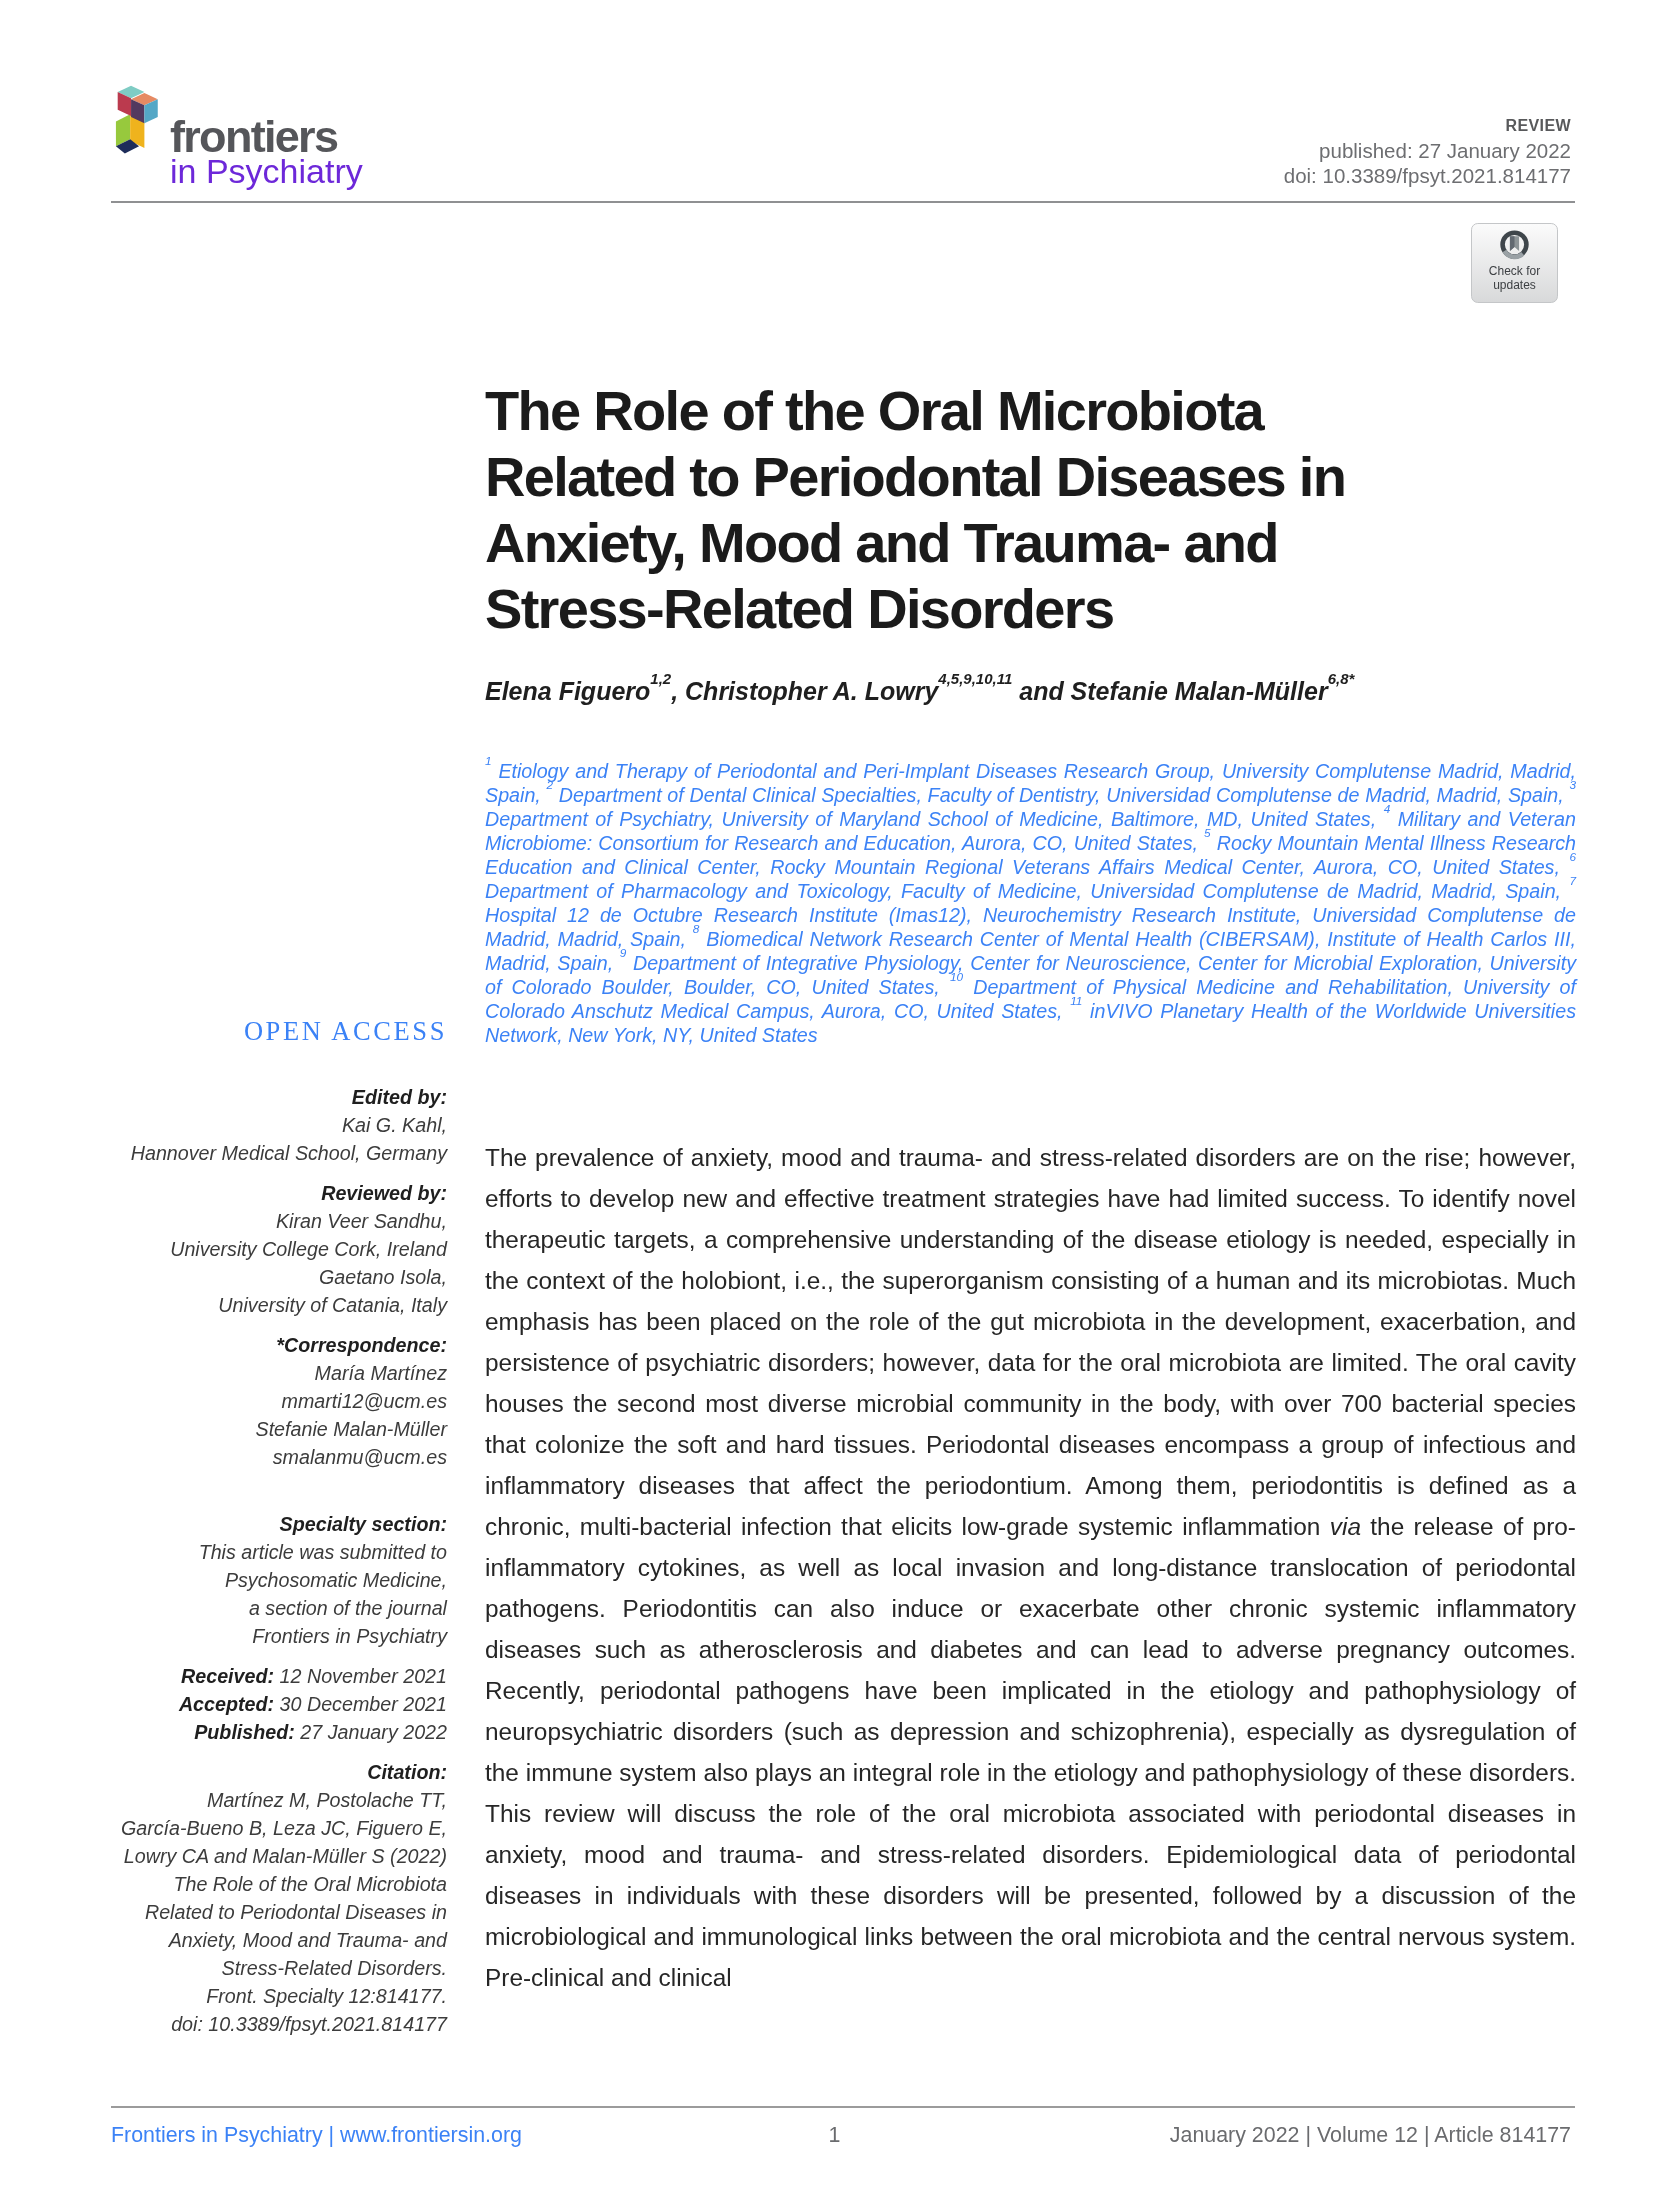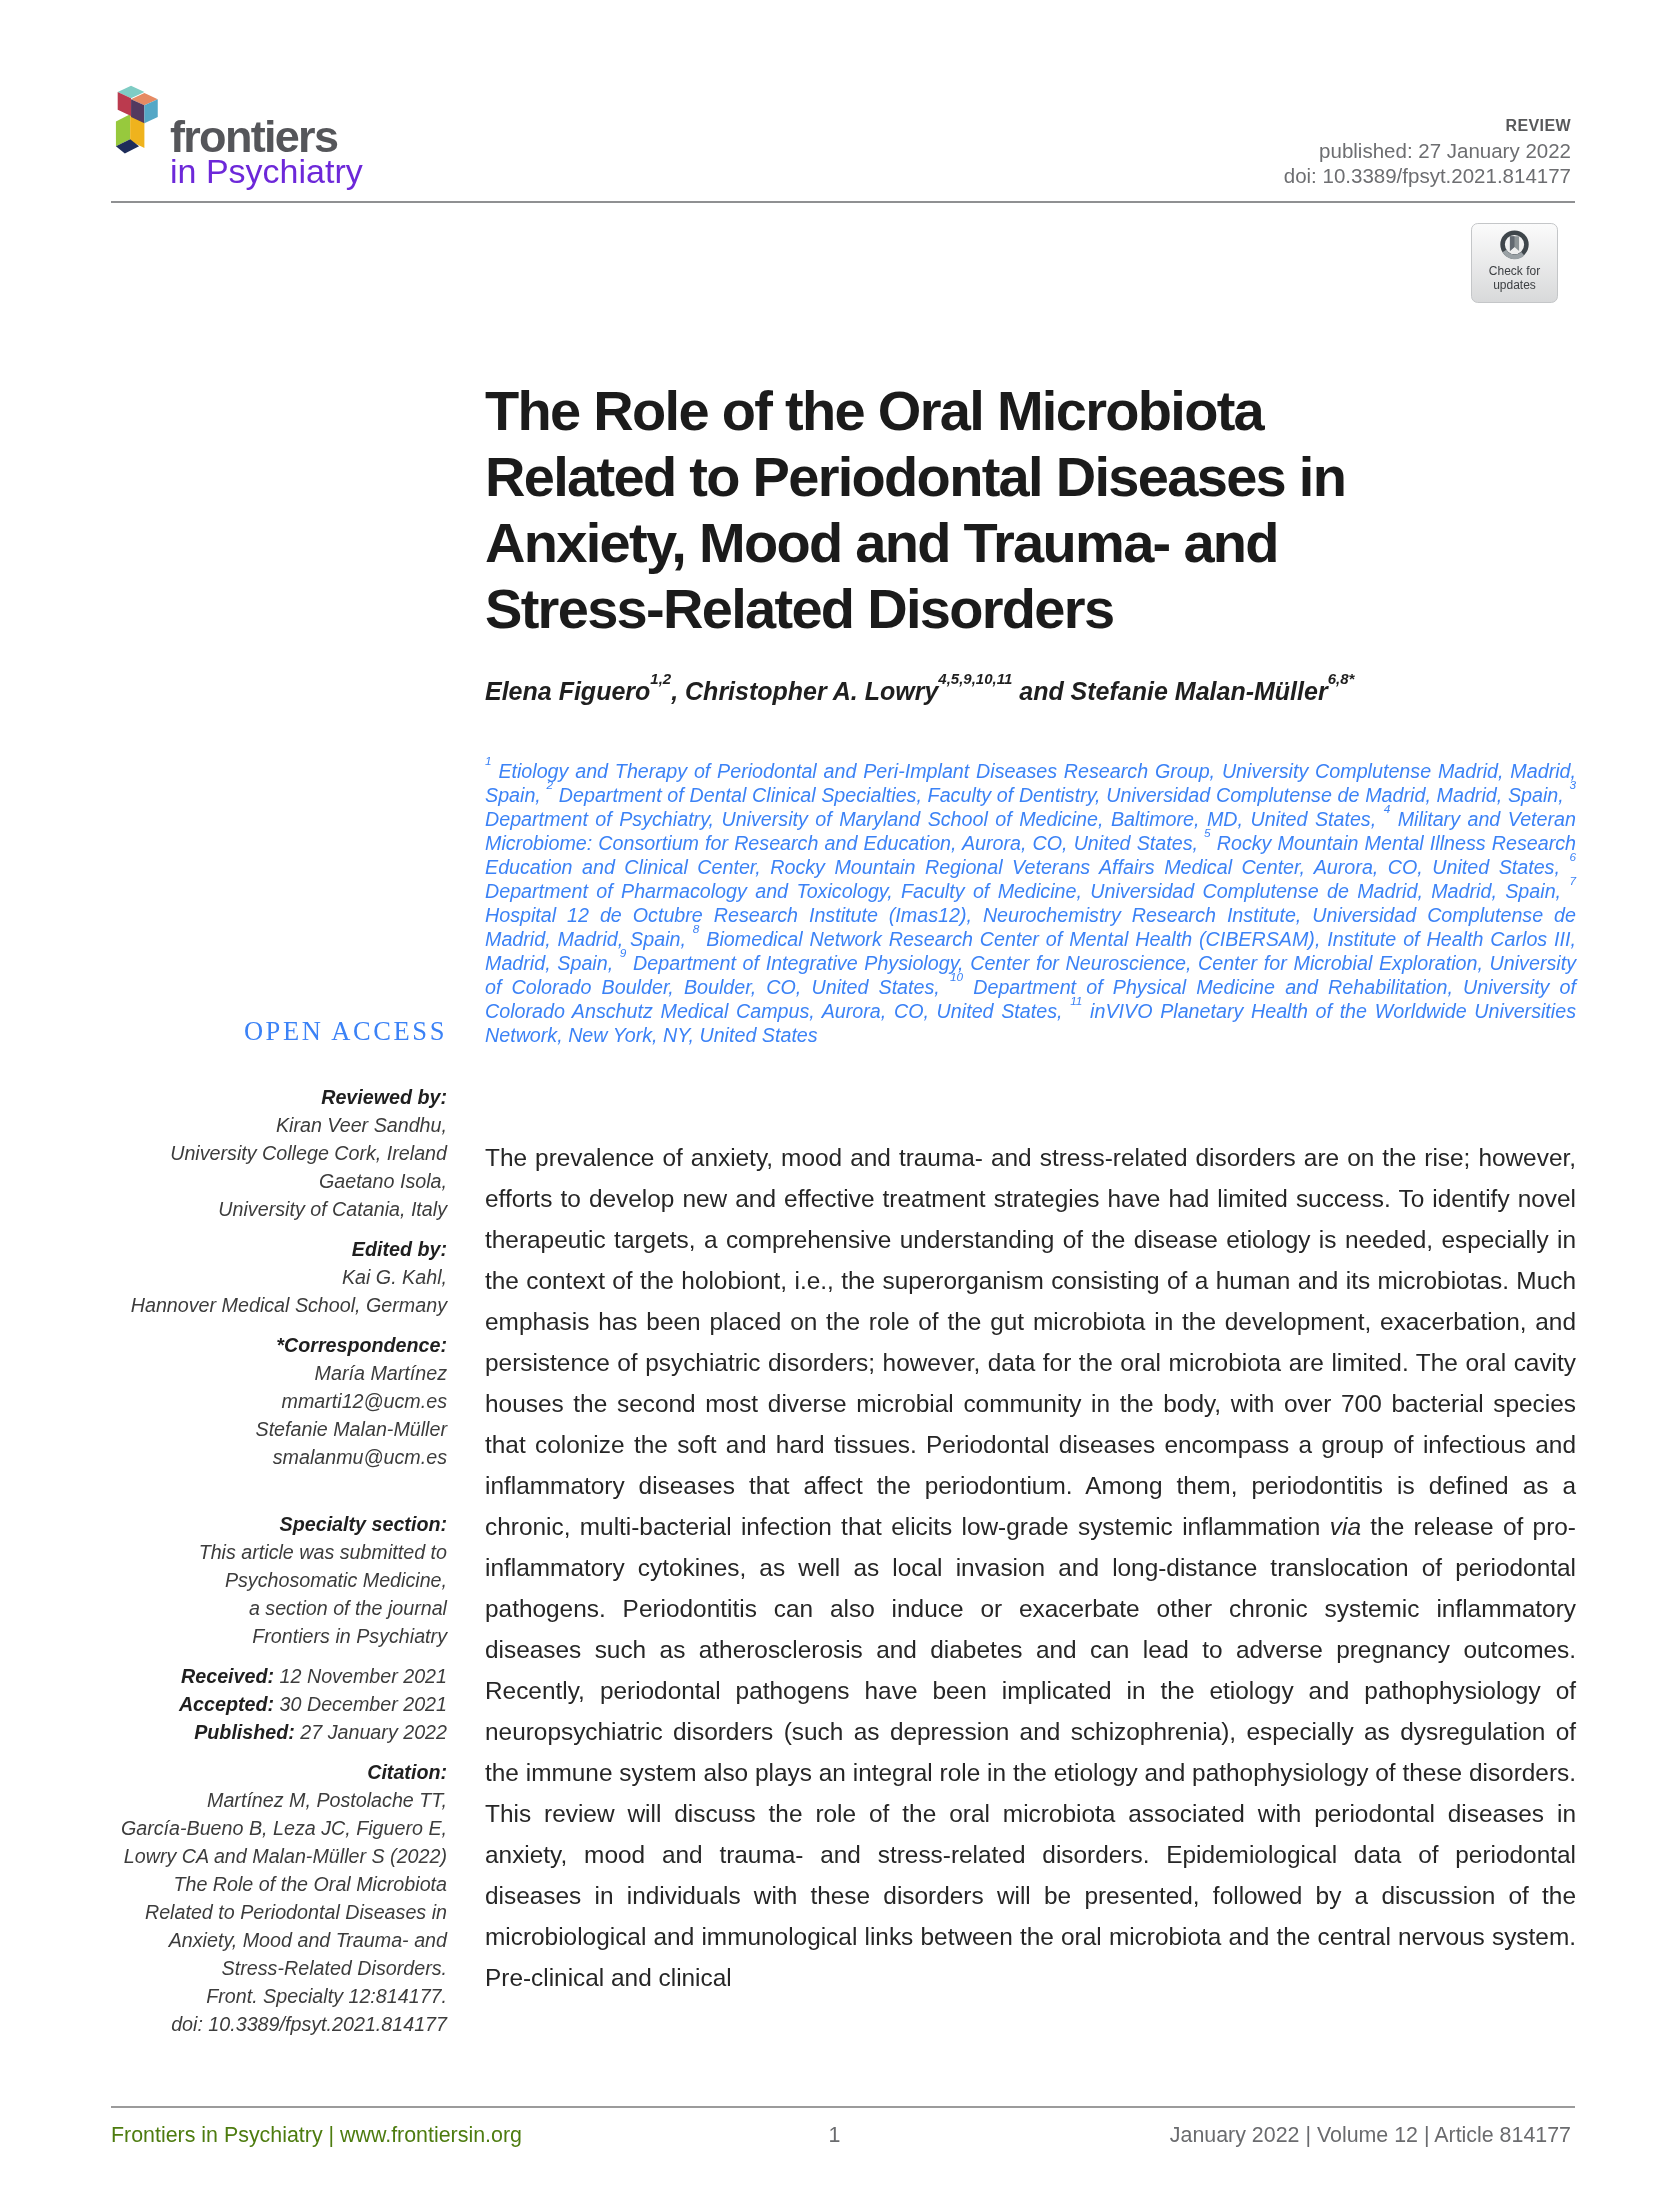--- a/index.html
+++ b/index.html
@@ -40,21 +40,21 @@
            font-size:19.7px;line-height:28px;font-style:italic;color:#3c3c3c;}
   .oa{font-family:"Liberation Serif",serif;font-style:normal;font-size:26.5px;
       letter-spacing:2.6px;color:#3b82f6;margin-bottom:38px;}
   .sb-label{font-weight:bold;color:#1f1f1f;}
   .sb-sec{margin-bottom:12px;}
   .sb-sec.gap-lg{margin-top:39px;}
   .sb-date .sb-label{display:inline;}
 
   
   .bottom-rule{position:absolute;left:111px;top:2082px;width:1464px;height:1.7px;background:#9b9b9b;}
-  .footer-left{position:absolute;left:111px;top:2099px;font-size:21.4px;color:#4d7c0f;}
+  .footer-left{position:absolute;left:111px;top:2099px;font-size:21.4px;color:#3b82f6;}
   .footer-page{position:absolute;left:0;right:0;top:2099px;text-align:center;
                font-size:21.4px;color:#6a6b6e;}
   .footer-right{position:absolute;right:98px;top:2099px;font-size:21.4px;color:#6a6b6e;}
 </style>
 </head>
 <body>
 
 <div class="page">
 
   <svg class="logo-cubes" width="45" height="89" viewBox="0 0 50 100">
@@ -100,31 +100,31 @@
   <div class="authors">
     <div><span>Elena Figuero</span><sup>1,2</sup><span>, Christopher A. Lowry</span><sup>4,5,9,10,11</sup><span> and Stefanie Malan-Müller</span><sup>6,8*</sup></div>
   </div>
 
   <div class="affiliations"><sup>1</sup><span> Etiology and Therapy of Periodontal and Peri-Implant Diseases Research Group, University Complutense Madrid, Madrid, Spain, </span><sup>2</sup><span> Department of Dental Clinical Specialties, Faculty of Dentistry, Universidad Complutense de Madrid, Madrid, Spain, </span><sup>3</sup><span> Department of Psychiatry, University of Maryland School of Medicine, Baltimore, MD, United States, </span><sup>4</sup><span> Military and Veteran Microbiome: Consortium for Research and Education, Aurora, CO, United States, </span><sup>5</sup><span> Rocky Mountain Mental Illness Research Education and Clinical Center, Rocky Mountain Regional Veterans Affairs Medical Center, Aurora, CO, United States, </span><sup>6</sup><span> Department of Pharmacology and Toxicology, Faculty of Medicine, Universidad Complutense de Madrid, Madrid, Spain, </span><sup>7</sup><span> Hospital 12 de Octubre Research Institute (Imas12), Neurochemistry Research Institute, Universidad Complutense de Madrid, Madrid, Spain, </span><sup>8</sup><span> Biomedical Network Research Center of Mental Health (CIBERSAM), Institute of Health Carlos III, Madrid, Spain, </span><sup>9</sup><span> Department of Integrative Physiology, Center for Neuroscience, Center for Microbial Exploration, University of Colorado Boulder, Boulder, CO, United States, </span><sup>10</sup><span> Department of Physical Medicine and Rehabilitation, University of Colorado Anschutz Medical Campus, Aurora, CO, United States, </span><sup>11</sup><span> inVIVO Planetary Health of the Worldwide Universities Network, New York, NY, United States</span></div>
 
   <aside class="sidebar">
     <div class="oa">OPEN ACCESS</div>
 
     <div class="sb-sec">
+      <div class="sb-label">Edited by:</div>
+      <div>Kai G. Kahl,</div>
+      <div>Hannover Medical School, Germany</div>
+    </div>
+
+    <div class="sb-sec">
       <div class="sb-label">Reviewed by:</div>
       <div>Kiran Veer Sandhu,</div>
       <div>University College Cork, Ireland</div>
       <div>Gaetano Isola,</div>
       <div>University of Catania, Italy</div>
-    </div>
-
-    <div class="sb-sec">
-      <div class="sb-label">Edited by:</div>
-      <div>Kai G. Kahl,</div>
-      <div>Hannover Medical School, Germany</div>
     </div>
 
     <div class="sb-sec">
       <div class="sb-label">*Correspondence:</div>
       <div>María Martínez</div>
       <div>mmarti12@ucm.es</div>
       <div>Stefanie Malan-Müller</div>
       <div>smalanmu@ucm.es</div>
     </div>
 

